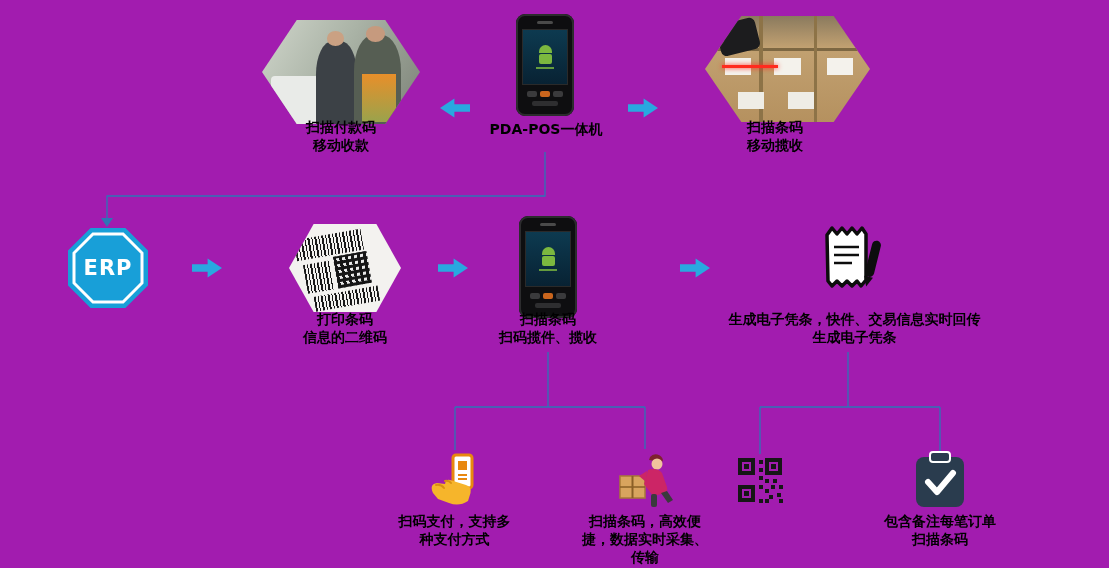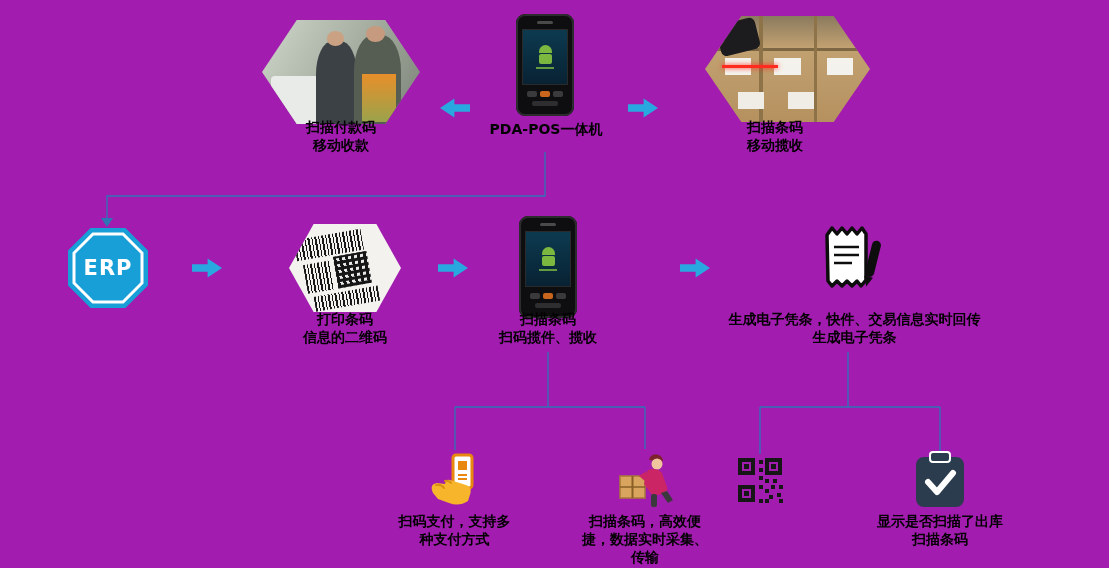--- a/index.html
+++ b/index.html
@@ -221,17 +221,17 @@
       <rect x="43" y="43" width="4" height="4"></rect>
     </g>
   </svg>
 
   <svg class="abs" style="left:914px;top:451px;" width="52" height="58" viewBox="0 0 52 58">
     <rect x="2" y="6" width="48" height="50" rx="8" fill="#2a3c4e"></rect>
     <rect x="16" y="1" width="20" height="10" rx="3" fill="#2a3c4e" stroke="#fff" stroke-width="2"></rect>
     <path d="M14,31 l9,10 16,-19" stroke="#fff" stroke-width="6" fill="none" stroke-linecap="round" stroke-linejoin="round"></path>
   </svg>
   <div class="lbl" style="left:862px;top:512px;width:156px;">
-    <div>显示是否扫描了出库</div>
+    <div>包含备注每笔订单</div>
     <div>扫描条码</div>
   </div>
 
 </div>
 
 </body></html>

